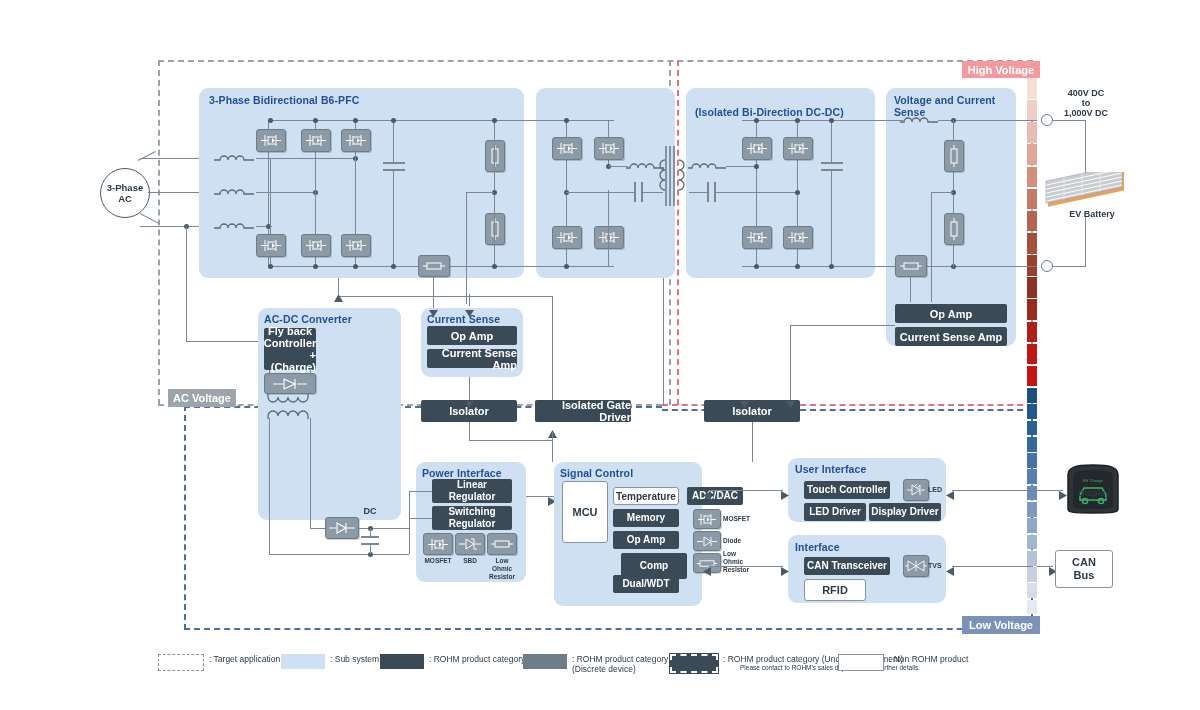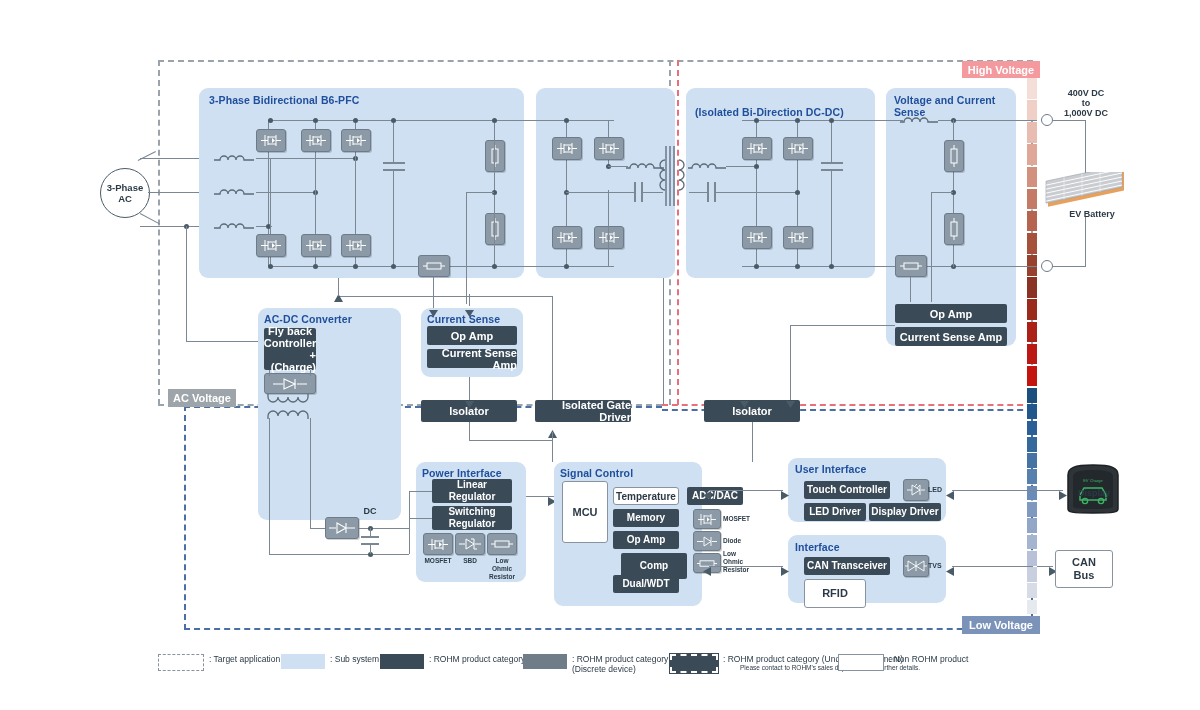--- a/index.html
+++ b/index.html
@@ -629,21 +629,21 @@
   <div class="abs subsys-title" style="left:795px;top:541px;width:150px;">Interface</div>
   <div class="abs rohm small" style="left:804px;top:557px;width:86px;height:18px;">CAN Transceiver</div>
   <div class="abs disc" style="left:903px;top:555px;width:26px;height:22px;">
     <svg width="22" height="12" viewBox="0 0 22 12">
         <path d="M0 6h3M19 6h3M11 1v10" stroke="#fff" stroke-width="0.9"></path>
         <path d="M3 1l8 5-8 5z" fill="none" stroke="#fff" stroke-width="0.9"></path>
         <path d="M19 1l-8 5 8 5z" fill="none" stroke="#fff" stroke-width="0.9"></path>
       </svg>
   </div>
   <div class="abs lbl lbl-b" style="left:928px;top:561px;width:22px;font-size:7px;text-align:left;">TVS</div>
-  <div class="abs white-box" style="left:804px;top:579px;width:62px;height:29px;">RFID</div>
+  <div class="abs white-box" style="left:804px;top:579px;width:62px;height:22px;">RFID</div>
 
   <div class="abs wire wh" style="left:709px;top:490px;width:74px;"></div>
   <div class="abs" style="left:703px;top:486px;width:8px;height:9px;">
     <svg width="8" height="9" viewBox="0 0 8 9">
         <path d="M8 0v9L0 4.5z" fill="#4a5b68"></path>
       </svg>
   </div>
   <div class="abs" style="left:781px;top:486px;width:8px;height:9px;">
     <svg width="8" height="9" viewBox="0 0 8 9">
         <path d="M0 0v9l8-4.5z" fill="#4a5b68"></path>

